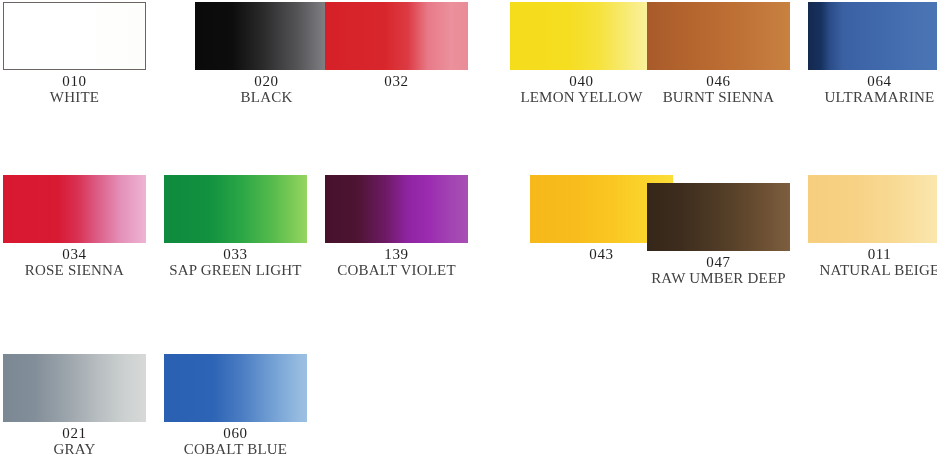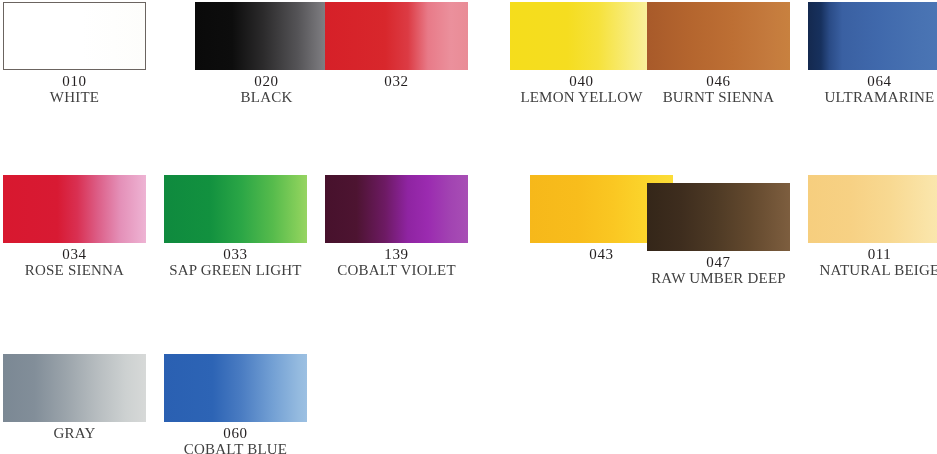--- a/index.html
+++ b/index.html
@@ -136,20 +136,21 @@
     <div class="swatch-cell" style="left: 808px; top: 175px;">
       <div class="swatch-chip" style="background-image: linear-gradient(90deg, rgb(246, 206, 126) 0%, rgb(247, 209, 132) 30%, rgb(248, 217, 146) 58%, rgb(250, 228, 168) 84%, rgb(251, 233, 181) 100%);"></div>
       <div class="swatch-caption">
         <span class="swatch-code">011</span>
         <span class="swatch-name">NATURAL BEIGE</span>
       </div>
     </div>
     <div class="swatch-cell" style="left: 3px; top: 354px;">
       <div class="swatch-chip" style="background-image: linear-gradient(90deg, rgb(123, 136, 148) 0%, rgb(130, 142, 153) 22%, rgb(155, 164, 171) 44%, rgb(183, 189, 192) 66%, rgb(205, 209, 209) 86%, rgb(215, 217, 216) 100%);"></div>
       <div class="swatch-caption">
+        <span class="swatch-code">021</span>
         <span class="swatch-name">GRAY</span>
       </div>
     </div>
     <div class="swatch-cell" style="left: 164px; top: 354px;">
       <div class="swatch-chip" style="background-image: linear-gradient(90deg, rgb(42, 96, 178) 0%, rgb(45, 100, 181) 34%, rgb(74, 124, 194) 54%, rgb(115, 160, 212) 76%, rgb(148, 186, 223) 94%, rgb(156, 192, 226) 100%);"></div>
       <div class="swatch-caption">
         <span class="swatch-code">060</span>
         <span class="swatch-name">COBALT BLUE</span>
       </div>
     </div>

